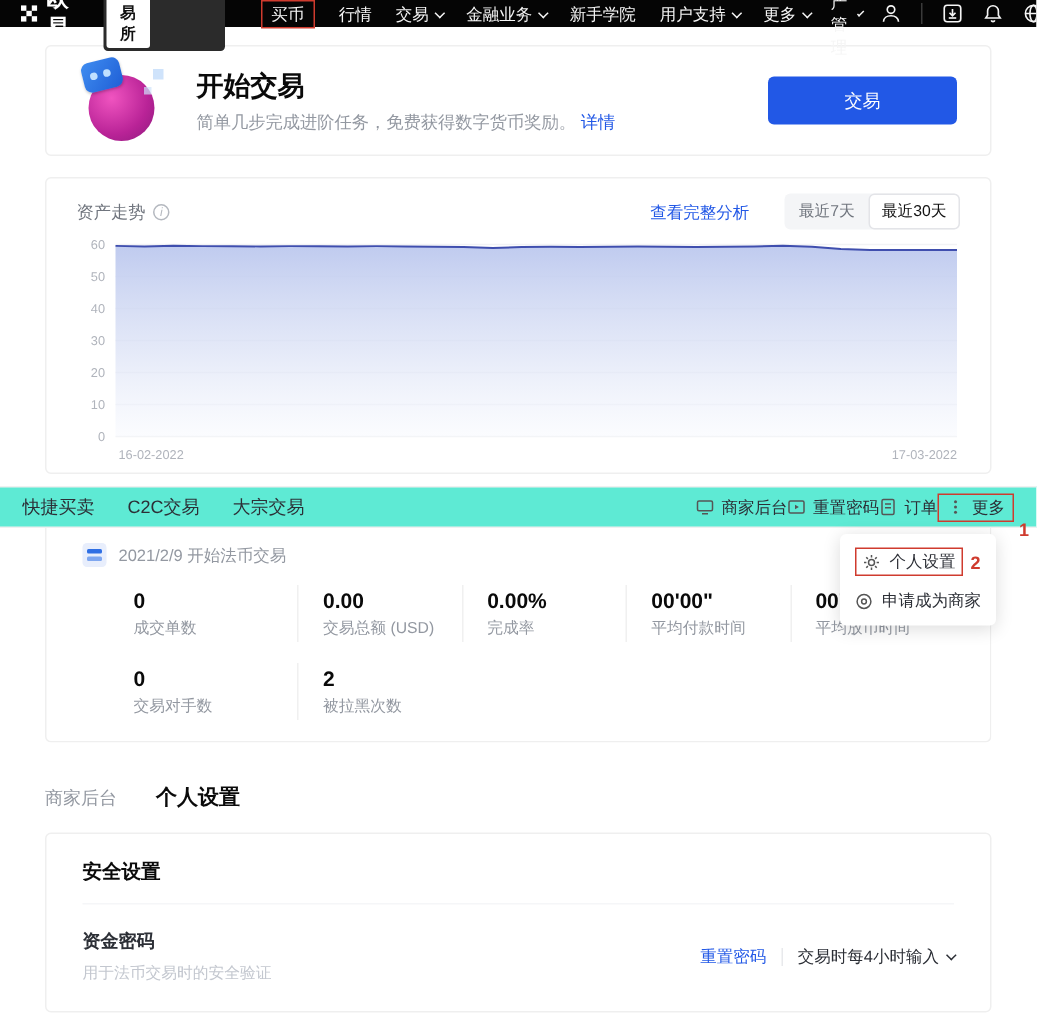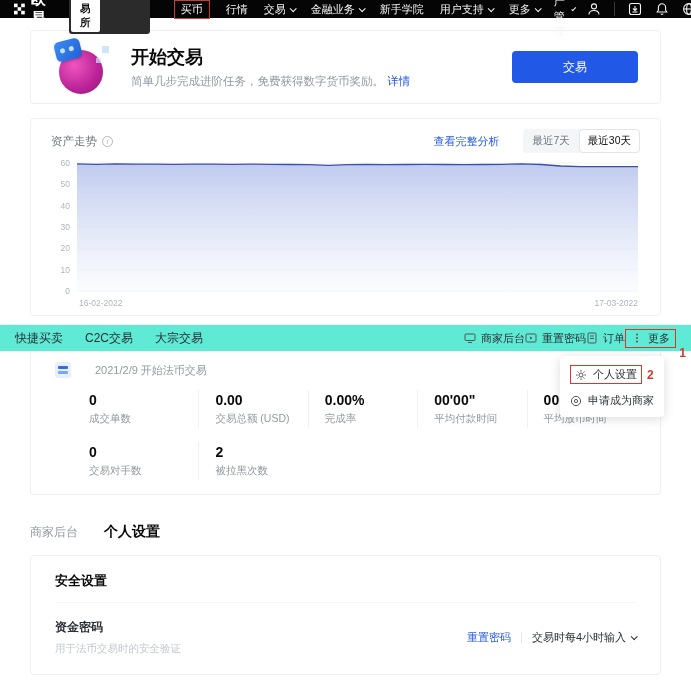--- a/index.html
+++ b/index.html
@@ -60,21 +60,21 @@
     height:28px; display:flex; align-items:center; padding:0 15px; gap:22px; font-size:12px; color:#2c2f36; background:#5eead4; }
   .c2c-tabs { display:flex; gap:22px; }
   .c2c-tab { cursor:pointer; }
   .c2c-actions { margin-left:auto; display:flex; align-items:center; font-size:11px; color:#2c2f36; }
   .c2c-action { display:flex; align-items:center; gap:5px; cursor:pointer; }
   .more-box { padding:1px 5px; position:relative; }
   .anno-num { color:#cf3b2e; font-size:12px; font-weight:bold; }
   .more-box .anno-num { position:absolute; right:-11px; bottom:-13px; }
   
   .stats-card { border-top:none; border-radius:0 0 4px 4px; padding:10px 24px 14px; position:relative; }
-  .since-line { display:flex; align-items:center; gap:24px; font-size:11px; color:#9398a1; }
+  .since-line { display:flex; align-items:center; gap:8px; font-size:11px; color:#9398a1; }
   .since-ico { width:16px; height:16px; border-radius:3px; background:#e8eefc; position:relative; flex:0 0 auto; }
   .since-ico:before { content:""; position:absolute; left:3px; top:4px; width:10px; height:2.5px; background:#2f6fe4; border-radius:1px; box-shadow:0 5px 0 #7fa7f0; }
   .stats-grid { display:grid; grid-template-columns:repeat(5,1fr); padding-left:34px; margin-top:12px; }
   .stat-cell { padding:2px 8px 2px 16px; }
   .stat-cell.first { padding-left:0; }
   .stat-cell.divided { border-left:1px solid #f0f0f0; }
   .stat-val { font-size:14px; font-weight:bold; color:#0a0a0a; margin-bottom:4px; }
   .stat-lbl { font-size:10.5px; color:#9398a1; }
   .row2 { margin-top:14px; }
   

